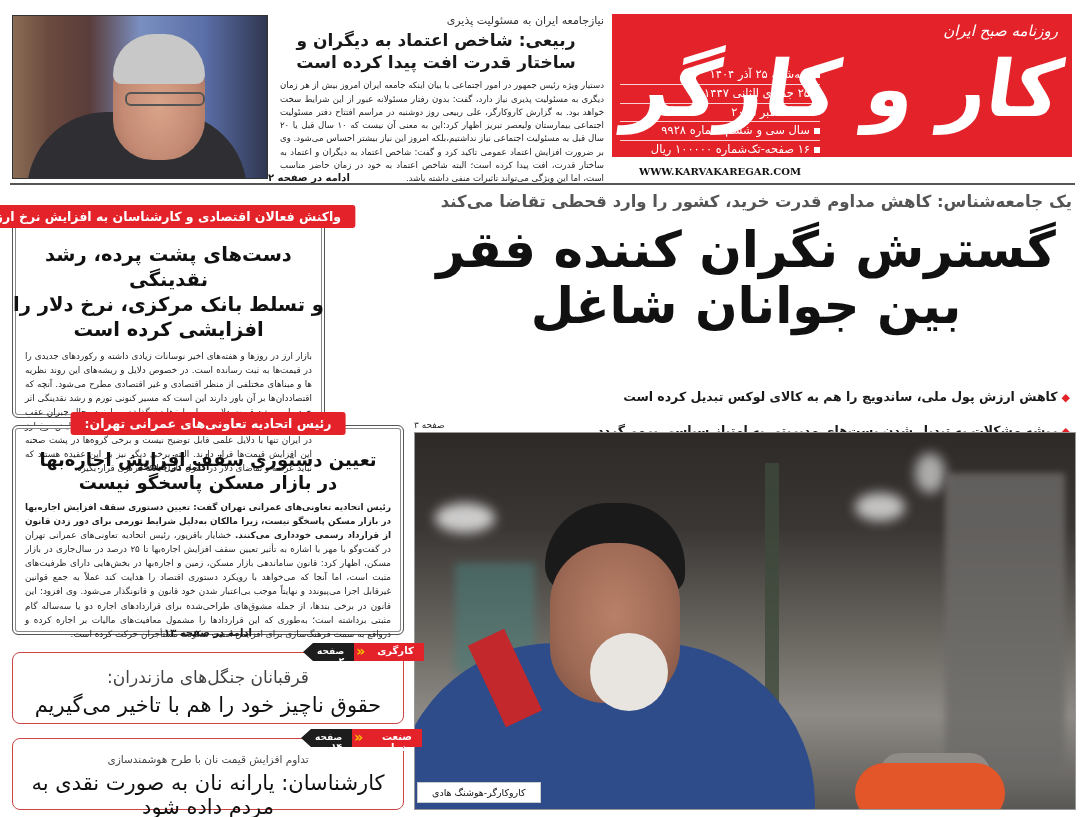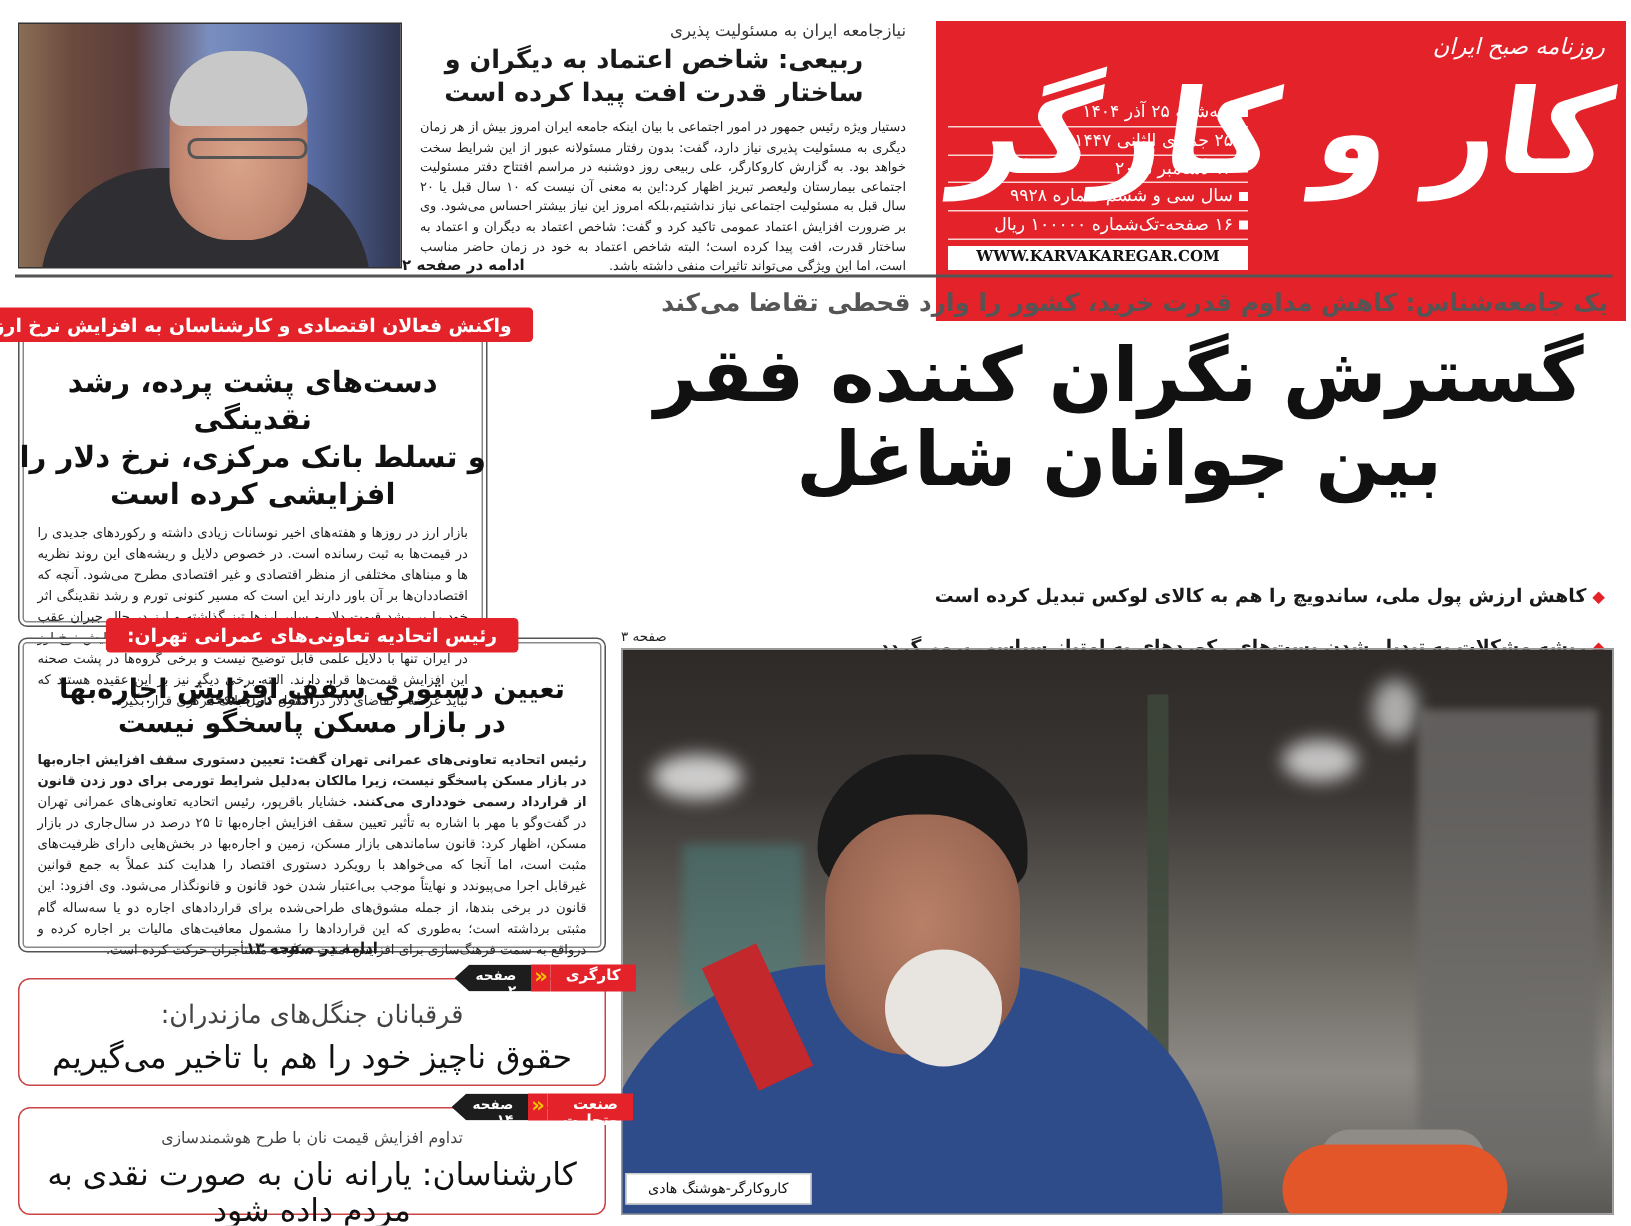--- a/index.html
+++ b/index.html
@@ -1,23 +1,22 @@
 <!DOCTYPE html>
 <html><head>
   <meta charset="utf-8">
   <style>
     * { box-sizing: border-box; margin: 0; padding: 0; }
     html, body { width: 1087px; height: 817px; background: #ffffff; overflow: hidden; }
     body { position: relative; font-family: "DejaVu Sans", sans-serif; color: #1a1a1a; direction: rtl; }
 
     
     .masthead {
-      position: absolute; left: 612px; top: 14px; width: 460px; height: 200px;
+      position: absolute; left: 612px; top: 14px; width: 460px; height: 143px;
       background: #e3222a;
-      margin-left: 12px;
     }
     .masthead .tagline {
       position: absolute; right: 14px; top: 8px; color: #fff;
       font-family: "DejaVu Serif", serif; font-style: italic; font-size: 15px;
     }
     .masthead .logo {
       position: absolute; right: 10px; top: 36px; color: #fff;
       font-family: "DejaVu Sans", sans-serif; font-weight: bold; font-size: 78px;
       line-height: 1; letter-spacing: -2px; transform: skewX(-8deg);
     }
@@ -201,21 +200,21 @@
 
 <div class="top-rule"></div>
 
 <div class="main-kicker">یک جامعه‌شناس: کاهش مداوم قدرت خرید، کشور را وارد قحطی تقاضا می‌کند</div>
 <div class="main-headline">
   <div>گسترش نگران کننده فقر</div>
   <div>بین جوانان شاغل</div>
 </div>
 <div class="bullets">
   <div class="b"><span class="diamond">◆</span><span>کاهش ارزش پول ملی، ساندویچ را هم به کالای لوکس تبدیل کرده است</span></div>
-  <div class="b"><span class="diamond">◆</span><span>ریشه مشکلات به تبدیل شدن پست‌های رکوردهای به امتیاز سیاسی برمی‌گردد</span></div>
+  <div class="b"><span class="diamond">◆</span><span>ریشه مشکلات به تبدیل شدن پست‌های مدیریتی به امتیاز سیاسی برمی‌گردد</span></div>
   <div class="b"><span class="diamond">◆</span><span>ادامه روند فعلی، کشور را با سقوط در شاخص‌های توسعه انسانی روبه‌رو خواهد کرد</span></div>
 </div>
 <div class="page-ref">صفحه ۳</div>
 
 <div class="main-photo">
   <div class="light1"></div>
   <div class="light2"></div>
   <div class="light3"></div>
   <div class="teal"></div>
   <div class="pillar"></div>

